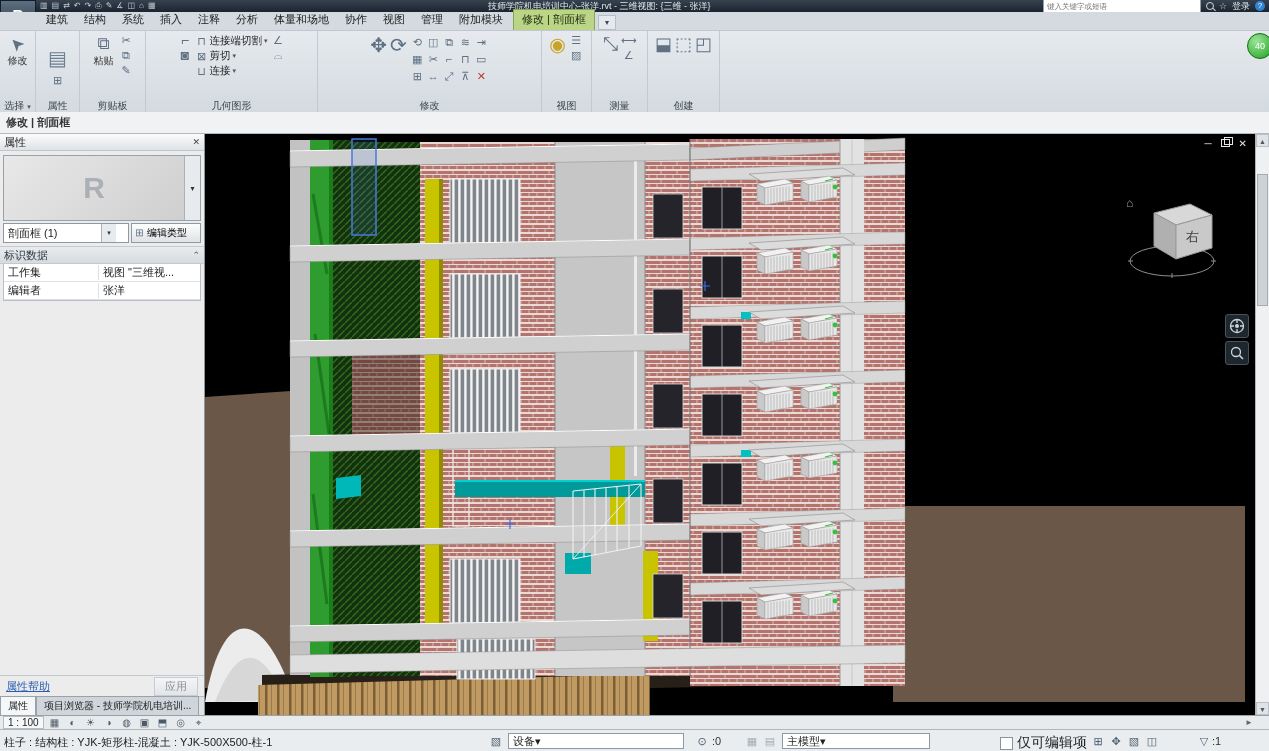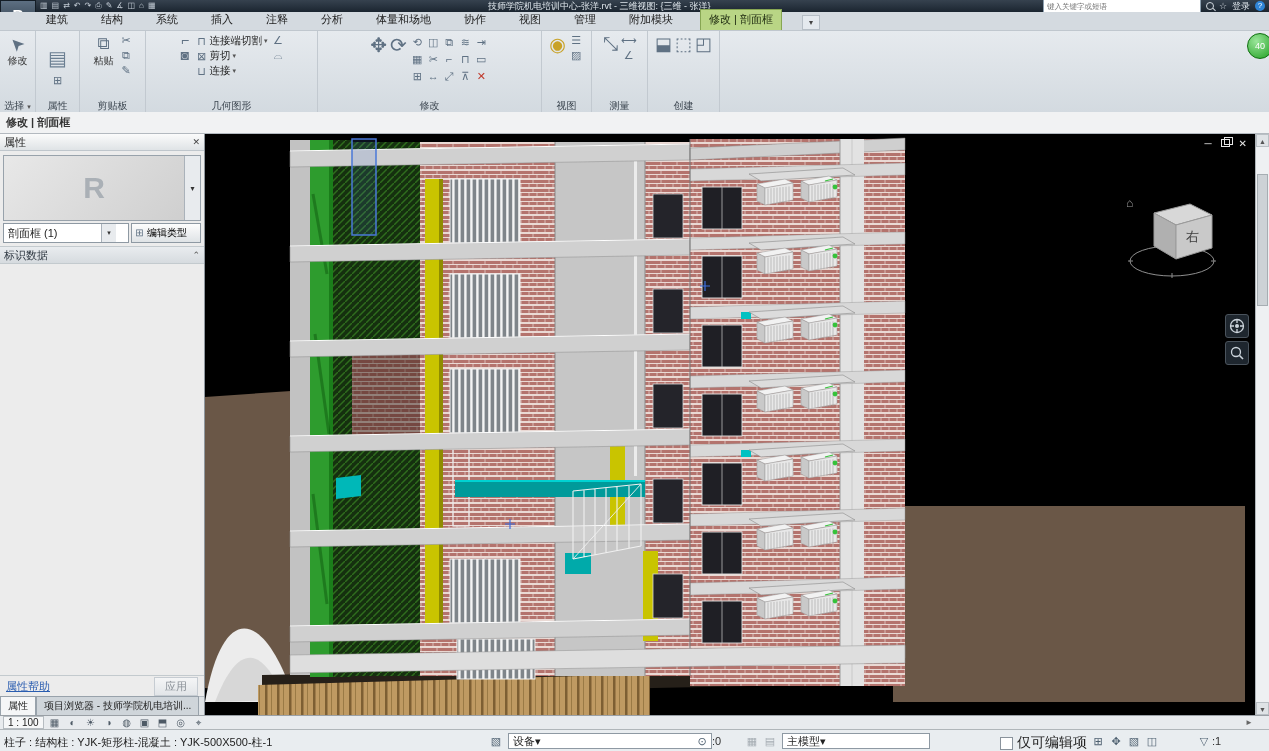--- a/index.html
+++ b/index.html
@@ -20,21 +20,21 @@
   .searchbox{width:150px;height:9px;background:#fff;border:1px solid #8ea0b0;border-radius:2px;
              font-size:7.5px;color:#777;padding:16px 3px;font-family:Liberation Sans, sans-serif;}
   .mag{width:6px;height:6px;border:1.4px solid #cfd6dd;border-radius:50%;position:relative;display:inline-block;}
   .mag::after{content:'';position:absolute;width:4px;height:1.4px;background:#cfd6dd;transform:rotate(45deg);right:-3px;bottom:-1px;}
   .star{color:#cfd6dd;font-size:9px;}
   .login{color:#dfe6ec;font-size:9px;}
   .qmark{width:10px;height:10px;border-radius:50%;background:#2f84d6;color:#fff;font-size:8px;
          text-align:center;line-height:10px;display:inline-block;}
   
   .ribtabs{position:absolute;left:0;top:12px;width:1269px;height:19px;background:#d4dae0;
-           border-bottom:1px solid #c0c7ce;display:flex;align-items:flex-end;padding-left:38px;box-sizing:border-box;gap:17px;}
+           border-bottom:1px solid #c0c7ce;display:flex;align-items:flex-end;padding-left:38px;box-sizing:border-box;}
   .rtab{padding:2px 8px 3px 8px;font-size:11px;color:#222;white-space:nowrap;}
   .rtab.ctx{background:#b9d585;border:1px solid #87a653;border-bottom:none;color:#1e2a10;margin-left:2px;}
   .rtab-ovf{padding:2px 6px;font-size:8px;color:#444;border:1px solid #b6bec6;background:#e4e9ee;margin-left:3px;}
   
   .ribbon{position:absolute;left:0;top:31px;width:1269px;height:81px;
           background:linear-gradient(#e6eaee,#d3dae0);border-bottom:1px solid #a7aeb6;display:flex;}
   .panel{position:relative;border-right:1px solid #c2c9d0;display:flex;flex-direction:column;box-sizing:border-box;}
   .pcontent{flex:1;display:flex;justify-content:center;gap:3px;padding:2px 2px 0 2px;}
   .plabel{height:13px;text-align:center;font-size:10px;color:#3c4650;white-space:nowrap;overflow:hidden;}
   .bigbtn{display:flex;flex-direction:column;align-items:center;font-size:10px;color:#333;padding:1px 2px;}
@@ -325,20 +325,30 @@
       </div>
       <button class="edit-type">
         <span class="si">⊞</span>
         <span>编辑类型</span>
       </button>
     </div>
     <div class="sec-header">
       <span>标识数据</span>
       <span class="collapse">⌃</span>
     </div>
+    <div class="prop-grid">
+      <div class="prow">
+        <div class="plabel-c">工作集</div>
+        <div class="pvalue-c">视图 "三维视...</div>
+      </div>
+      <div class="prow">
+        <div class="plabel-c">编辑者</div>
+        <div class="pvalue-c">张洋</div>
+      </div>
+    </div>
     <div class="pal-fill"></div>
     <div class="pal-footer">
       <span class="help-link">属性帮助</span>
       <span class="apply-btn">应用</span>
     </div>
     <div class="pal-tabs">
       <div class="ptab active">属性</div>
       <div class="ptab wide">项目浏览器 - 技师学院机电培训...</div>
     </div>
   </div>
@@ -555,21 +565,21 @@
     <span class="vbi">▣</span>
     <span class="vbi">⬒</span>
     <span class="vbi">◎</span>
     <span class="vbi">⌖</span>
     <span class="vb-right">►</span>
   </div>
 
   <div class="statusbar">
     <span class="sb-sel">柱子 : 结构柱 : YJK-矩形柱-混凝土 : YJK-500X500-柱-1</span>
     <span class="sbi" style="left:488px">▧</span>
-    <div class="sb-combo" style="left:508px;width:204px">
+    <div class="sb-combo" style="left:508px;width:176px">
       <span>设备</span>
       <span class="arr">▾</span>
     </div>
     <span class="sbi" style="left:694px">⊙</span>
     <span class="sb-badge" style="left:712px">:0</span>
     <span class="sbi dim" style="left:744px">▦</span>
     <span class="sbi dim" style="left:762px">▤</span>
     <div class="sb-combo" style="left:782px;width:148px">
       <span>主模型</span>
       <span class="arr">▾</span>

